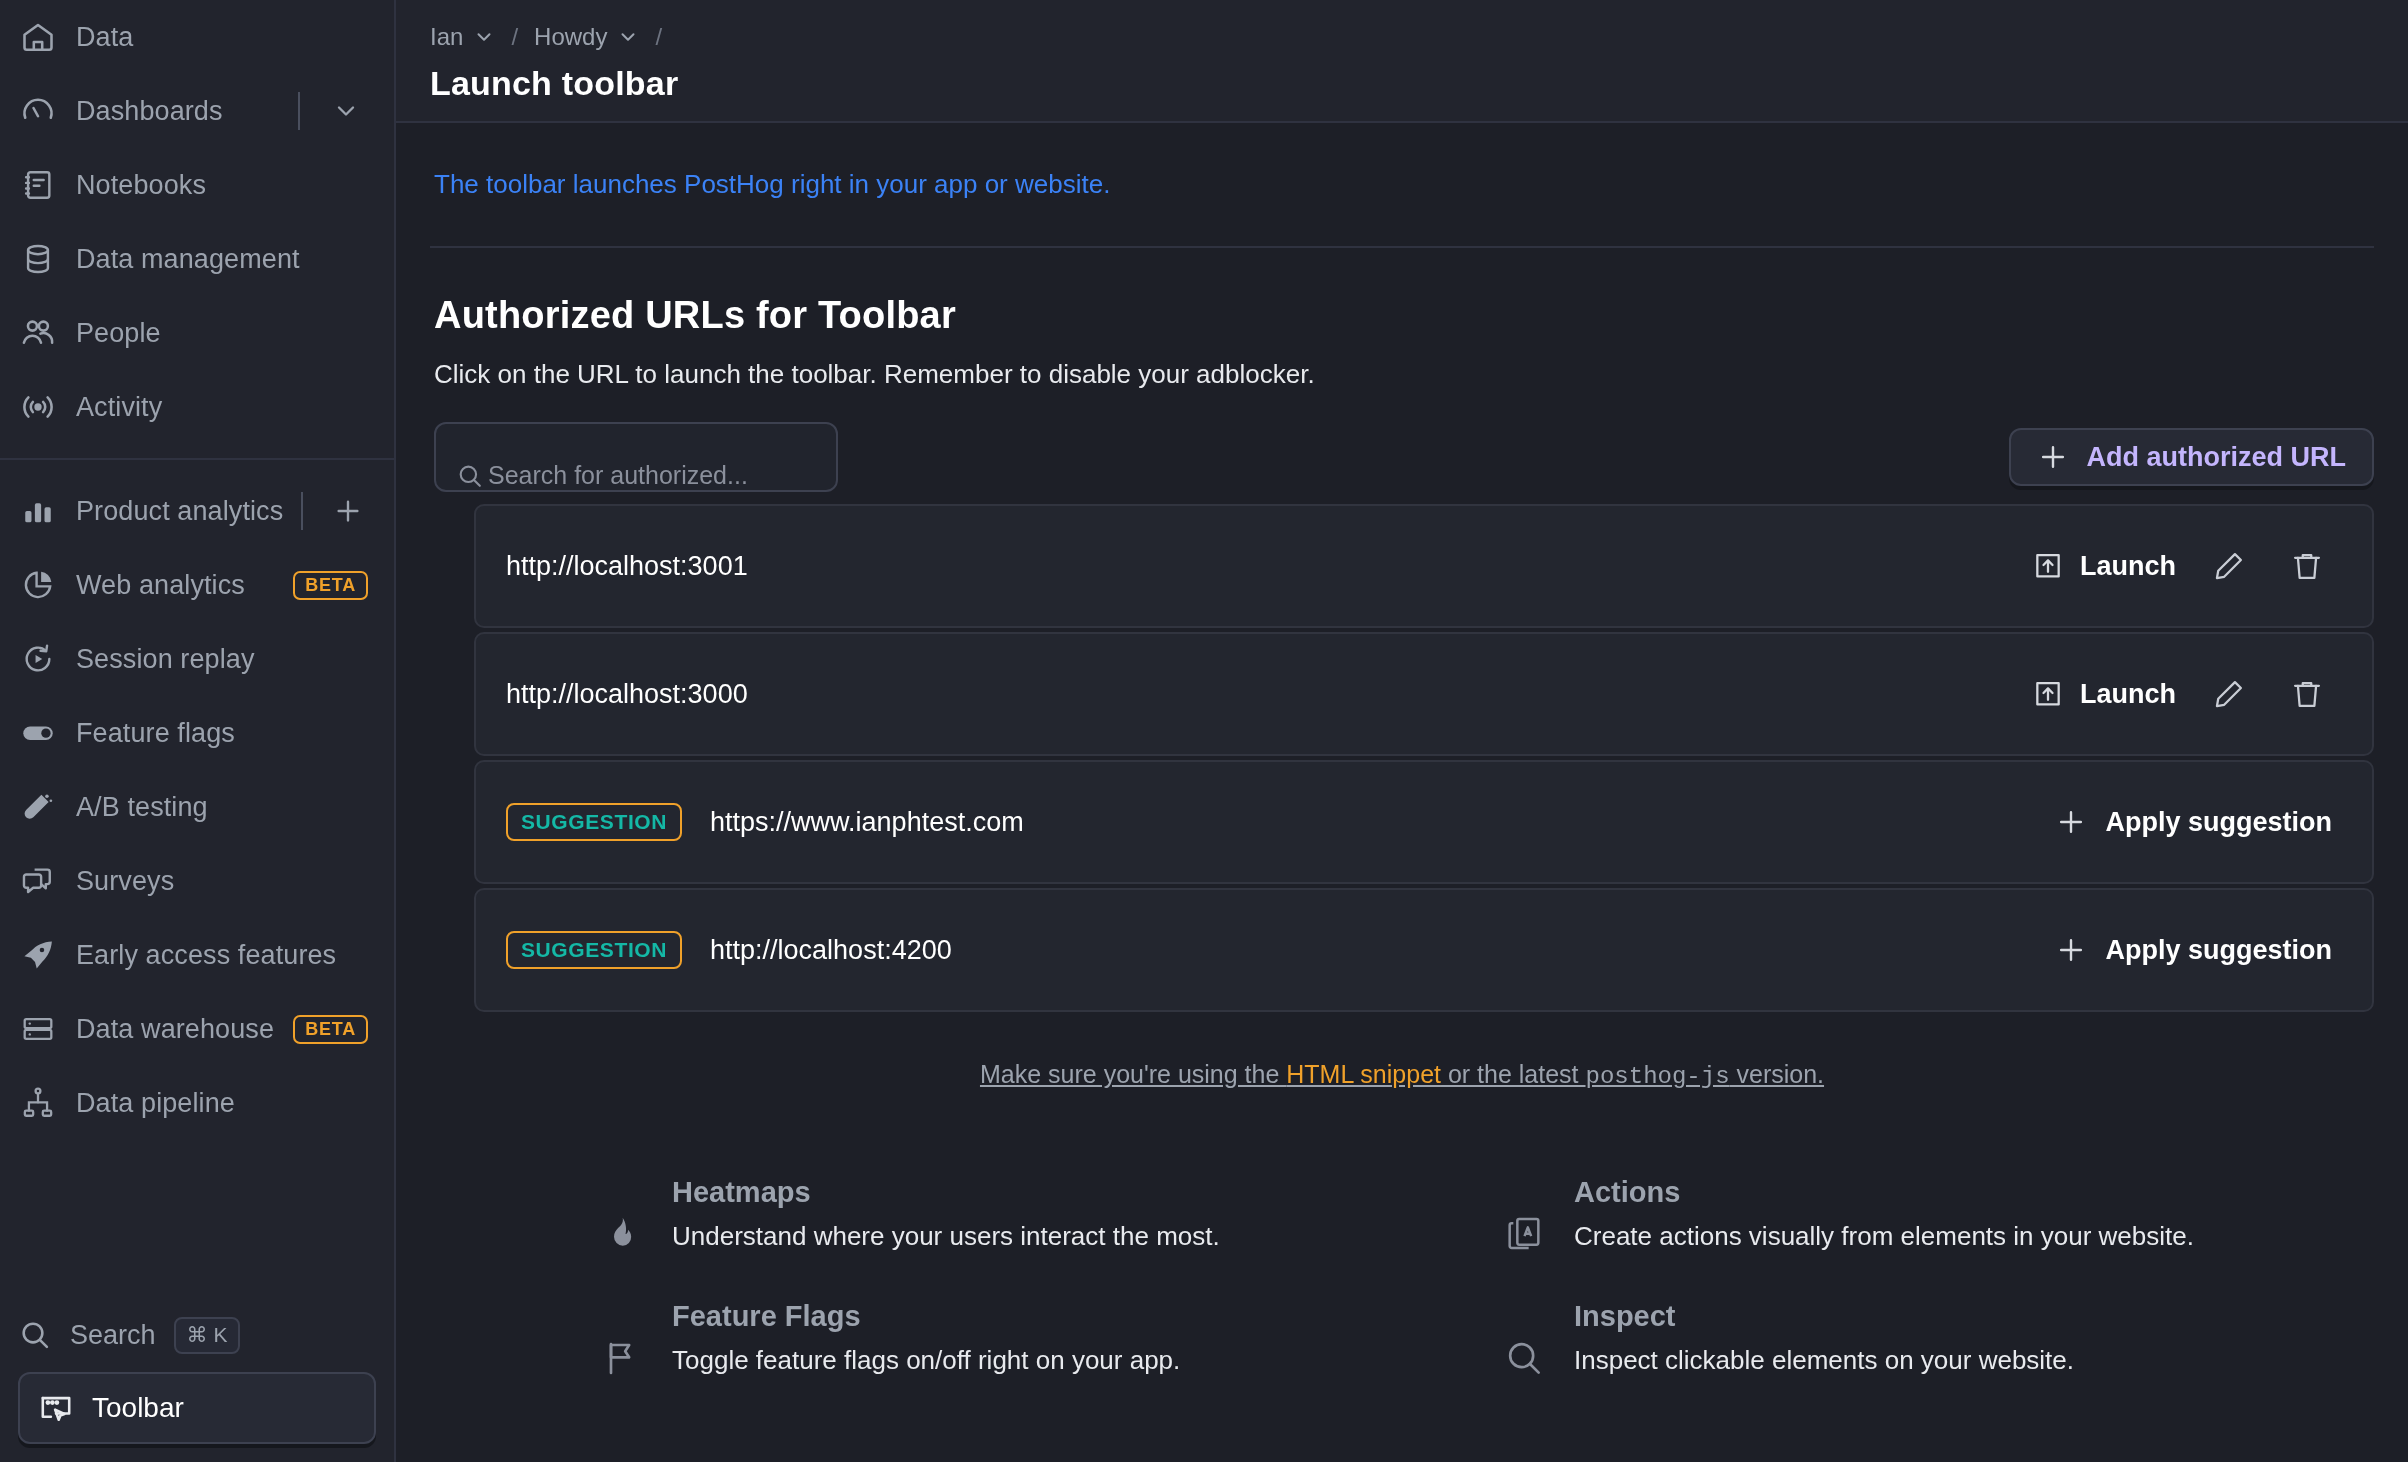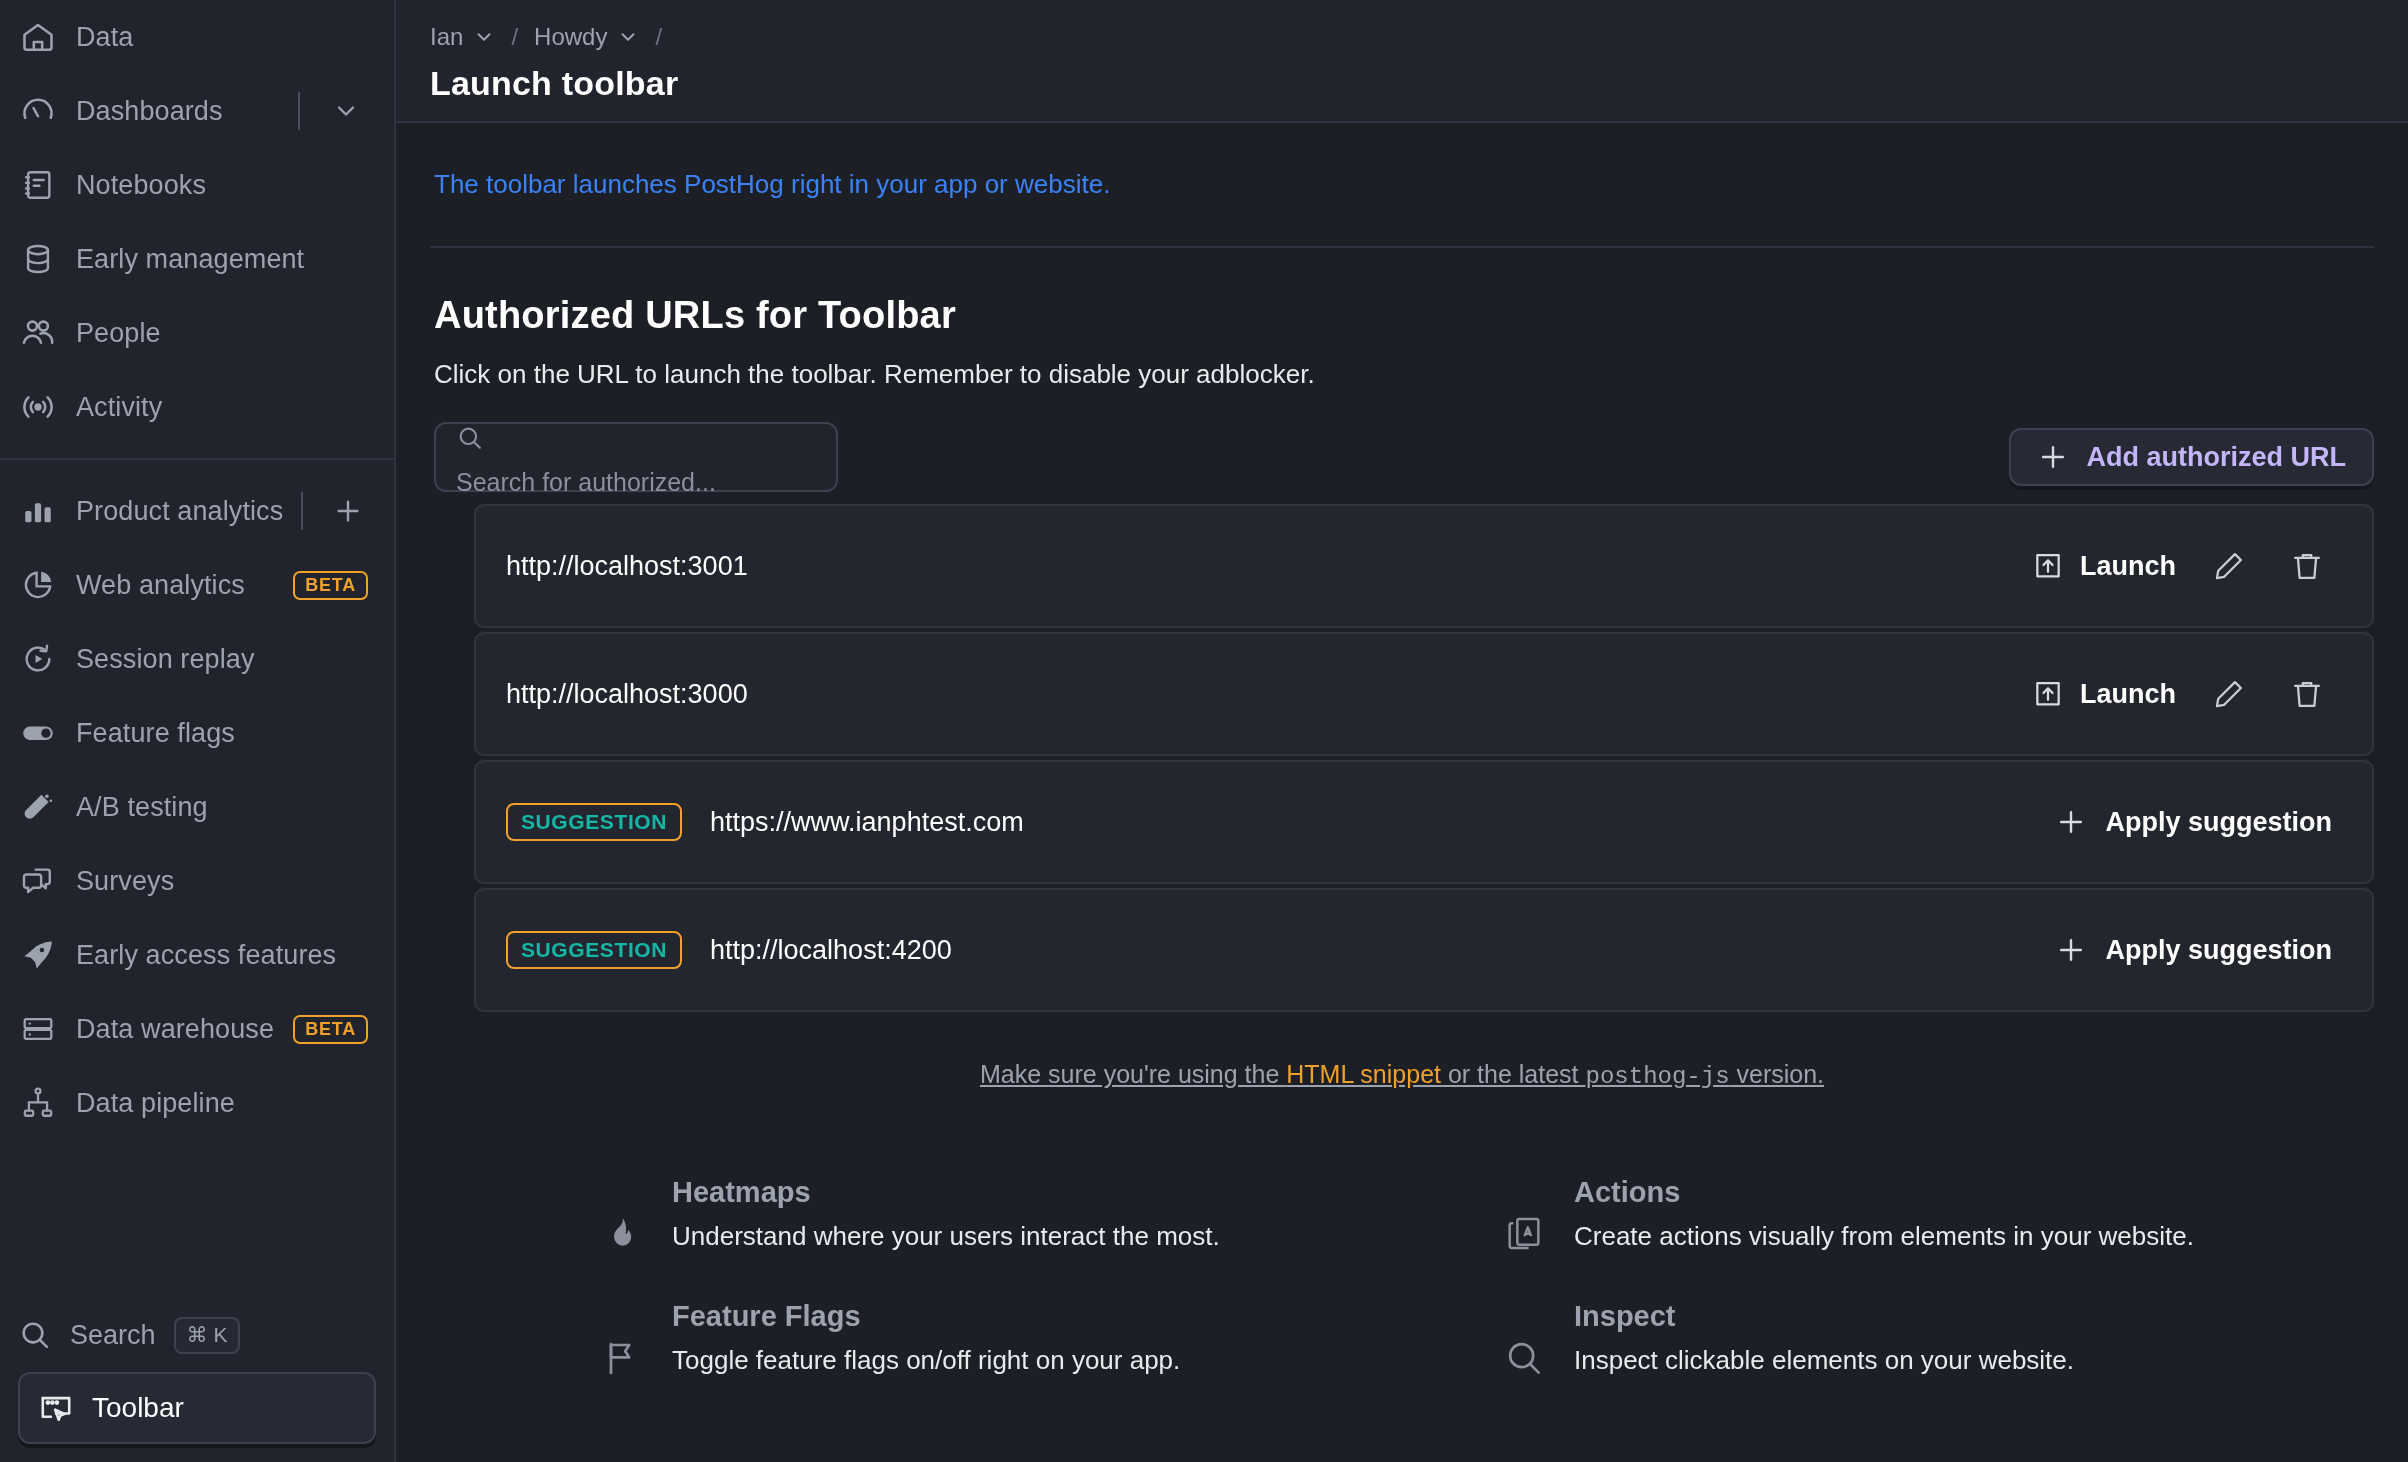--- a/index.html
+++ b/index.html
@@ -121,28 +121,27 @@
   }
   .sect-sub {
     font-size: 26px; color: #e8eaee;
     padding: 22px 0 0 4px;
   }
   .controls {
     display: flex; align-items: center; justify-content: space-between;
     padding: 32px 0 0 4px;
   }
   .searchbox {
-    display: flex; align-items: flex-start; gap: 16px;
+    display: flex; align-items: flex-end; gap: 4px;
     width: 404px; height: 70px;
     border: 2px solid #3d4150; border-radius: 12px;
     background: #21242d;
     padding: 0 20px;
     color: #8b909c; font-size: 25px;
     cursor: text;
-    flex-direction: column;
   }
   .searchbox input {
     background: transparent; border: none; outline: none;
     color: #e8eaee; font-size: 25px; width: 100%;
     font-family: "Liberation Sans", sans-serif;
   }
   .searchbox input::placeholder { color: #8b909c; }
   .btn-add {
     display: flex; align-items: center; gap: 18px;
     height: 58px; padding: 0 26px;
@@ -268,21 +267,21 @@
       </div>
 
       <div class="nav-item">
         <span class="ico">
           <svg width="34" height="34" viewBox="0 0 24 24" fill="none" stroke="#9ca3ae" stroke-width="1.7" stroke-linecap="round">
               <ellipse cx="12" cy="5.7" rx="7" ry="2.9"></ellipse>
               <path d="M5 5.7v12.6c0 1.6 3.1 2.9 7 2.9s7-1.3 7-2.9V5.7"></path>
               <path d="M5 12c0 1.6 3.1 2.9 7 2.9s7-1.3 7-2.9"></path>
             </svg>
         </span>
-        <span class="lbl">Early management</span>
+        <span class="lbl">Data management</span>
       </div>
 
       <div class="nav-item">
         <span class="ico">
           <svg width="36" height="36" viewBox="0 0 24 24" fill="none" stroke="#9ca3ae" stroke-width="1.7" stroke-linecap="round">
               <circle cx="8.3" cy="7.4" r="3"></circle>
               <circle cx="15.6" cy="7.4" r="3"></circle>
               <path d="M2.6 18.5a5.8 5.8 0 0 1 11.4 0"></path>
               <path d="M13.6 12.4a5.8 5.8 0 0 1 7.8 6.1"></path>
             </svg>

